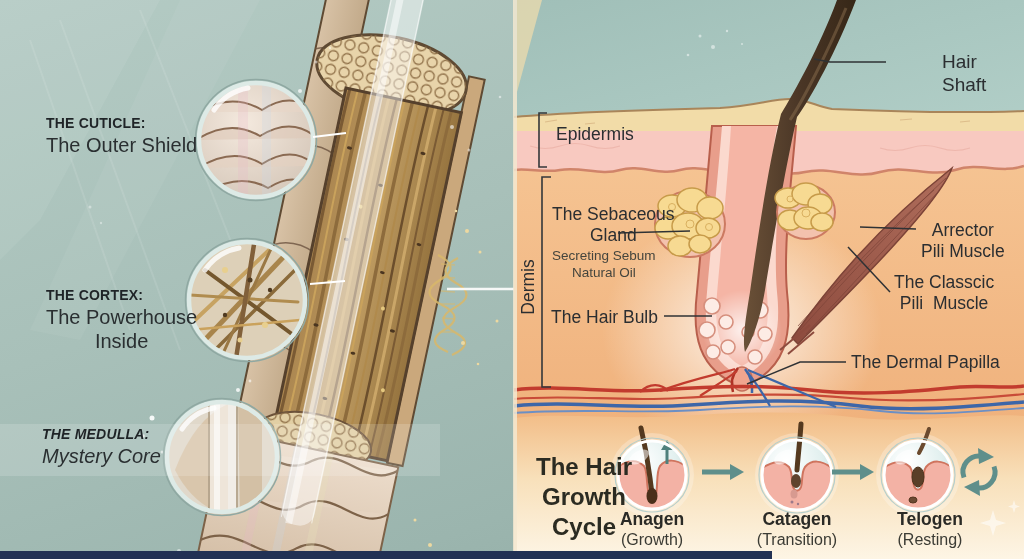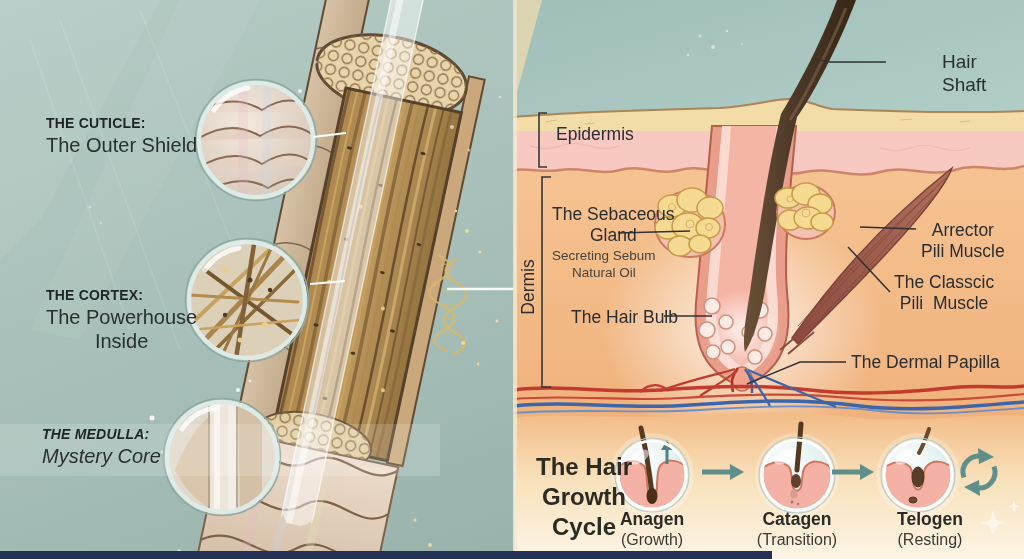--- a/index.html
+++ b/index.html
@@ -474,21 +474,21 @@
   <div class="lp-sub ml">Mystery Core</div>
 </div>
 
 <div class="lbl rp" style="left:942px;top:51px;font-size:19px;">Hair Shaft</div>
 <div class="lbl rp" style="left:556px;top:124px;">Epidermis</div>
 <div class="lbl rp vert" style="left:528px;top:287px;">Dermis</div>
 <div class="lbl rp ml" style="left:552px;top:204px;">The Sebaceous
 Gland</div>
 <div class="lbl rp-small ml" style="left:552px;top:247px;">Secreting Sebum
 Natural Oil</div>
-<div class="lbl rp" style="left:551px;top:307px;margin-left:20px;">The Hair Bulb</div>
+<div class="lbl rp" style="left:551px;top:307px;">The Hair Bulb</div>
 <div class="lbl rp ml" style="left:921px;top:220px;">Arrector
 Pili Muscle</div>
 <div class="lbl rp ml" style="left:894px;top:272px;">The Classcic
 Pili  Muscle</div>
 <div class="lbl rp" style="left:851px;top:352px;">The Dermal Papilla</div>
 
 <div class="lbl cycle-title ml" style="left:536px;top:452px;">The Hair
 Growth
 Cycle</div>
 <div class="stage" style="left:652px;">

